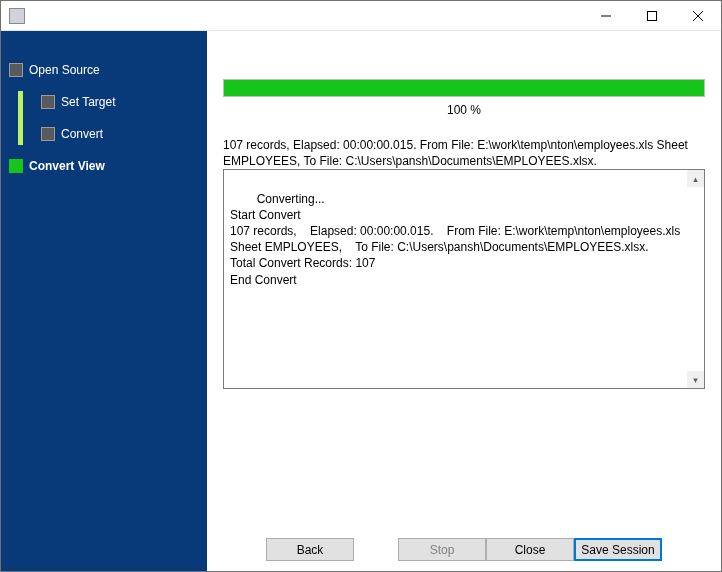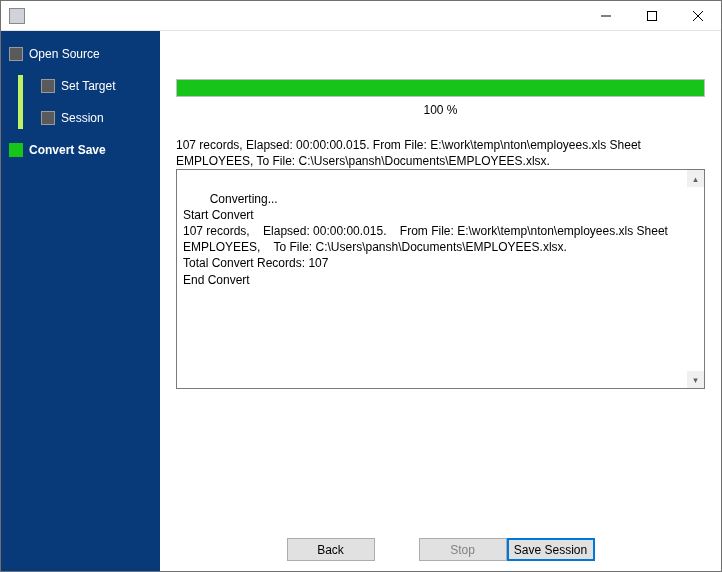--- a/index.html
+++ b/index.html
@@ -39,23 +39,23 @@
     font-family: "Segoe UI Symbol", sans-serif;
     font-size: 10px;
     color: #000;
   }
   .body {
     flex: 1;
     display: flex;
     min-height: 0;
   }
   .sidebar {
-    width: 159px;
+    width: 206px;
     background: #083a7a;
-    padding: 12px 8px;
+    padding: 28px 8px;
     color: #fff;
   }
   .side-item {
     display: flex;
     align-items: center;
     gap: 6px;
     padding: 4px 0;
     margin-bottom: 10px;
     font-size: 12px;
   }
@@ -173,26 +173,26 @@
         <span class="sq"></span>
         <span class="lbl">Open Source</span>
       </div>
       <div class="tree-line">
         <div class="side-item sub">
           <span class="sq"></span>
           <span class="lbl">Set Target</span>
         </div>
         <div class="side-item sub">
           <span class="sq"></span>
-          <span class="lbl">Session</span>
+          <span class="lbl">Convert</span>
         </div>
       </div>
       <div class="side-item active">
         <span class="sq"></span>
-        <span class="lbl">Convert Save</span>
+        <span class="lbl">Convert View</span>
       </div>
     </div>
 
     <div class="main">
 
       <div class="progress-wrap">
         <div class="progress-bar"></div>
         <div class="progress-label">100 %</div>
       </div>
 
@@ -204,18 +204,19 @@
 107 records,    Elapsed: 00:00:00.015.    From File: E:\work\temp\nton\employees.xls Sheet EMPLOYEES,    To File: C:\Users\pansh\Documents\EMPLOYEES.xlsx.
 Total Convert Records: 107
 End Convert</span>
         <div class="output-scroll-up">▴</div>
         <div class="output-scroll-down">▾</div>
       </div>
 
       <div class="button-row">
         <div class="btn">Back</div>
         <div class="btn disabled">Stop</div>
+        <div class="btn">Close</div>
         <div class="btn primary">Save Session</div>
       </div>
 
     </div>
   </div>
 </div>
 
 </body></html>

